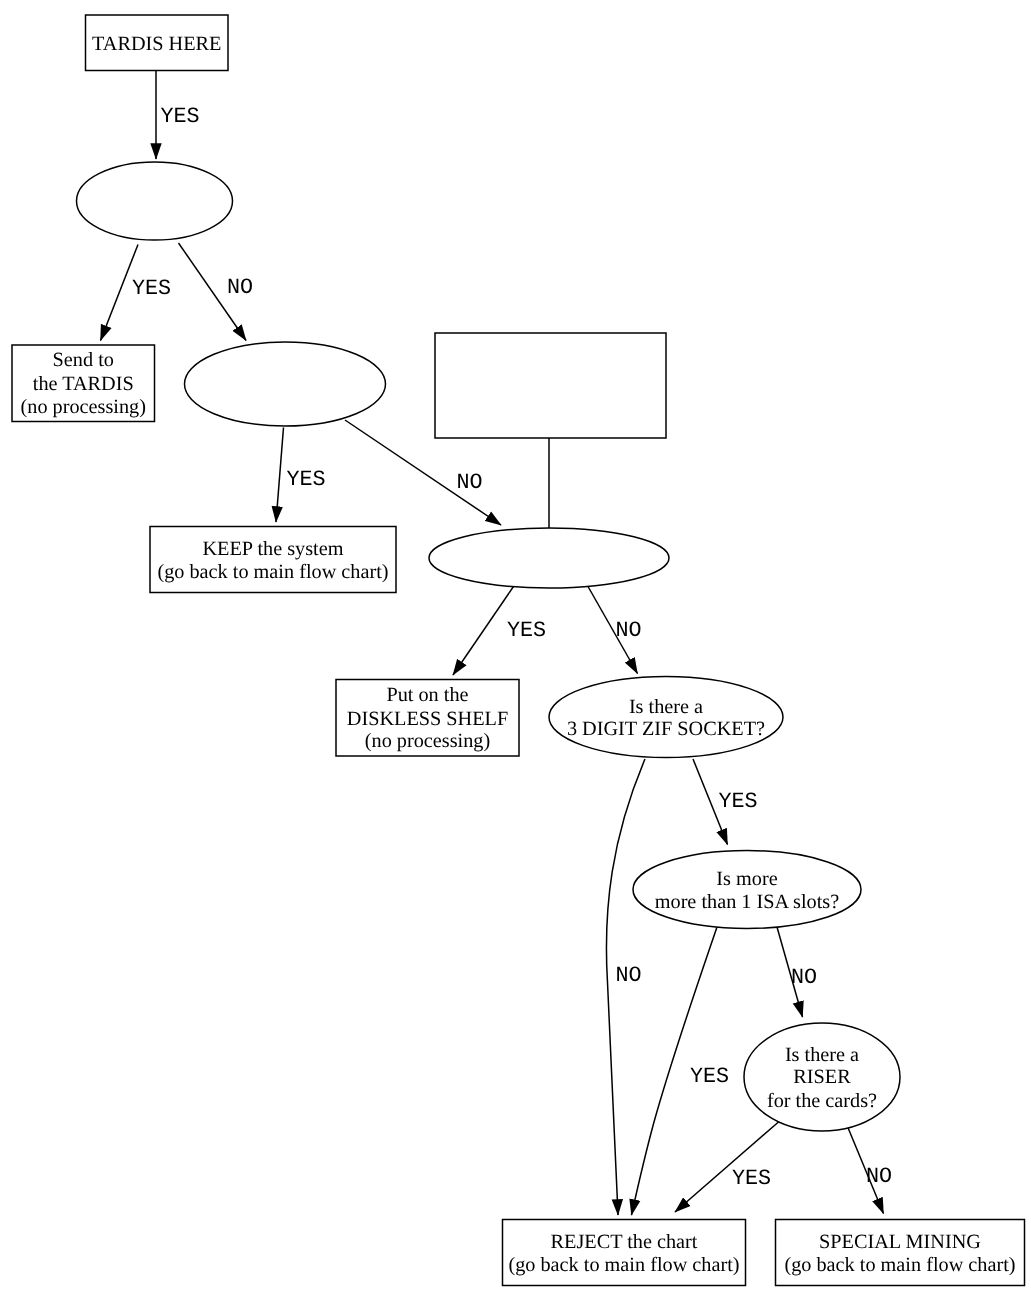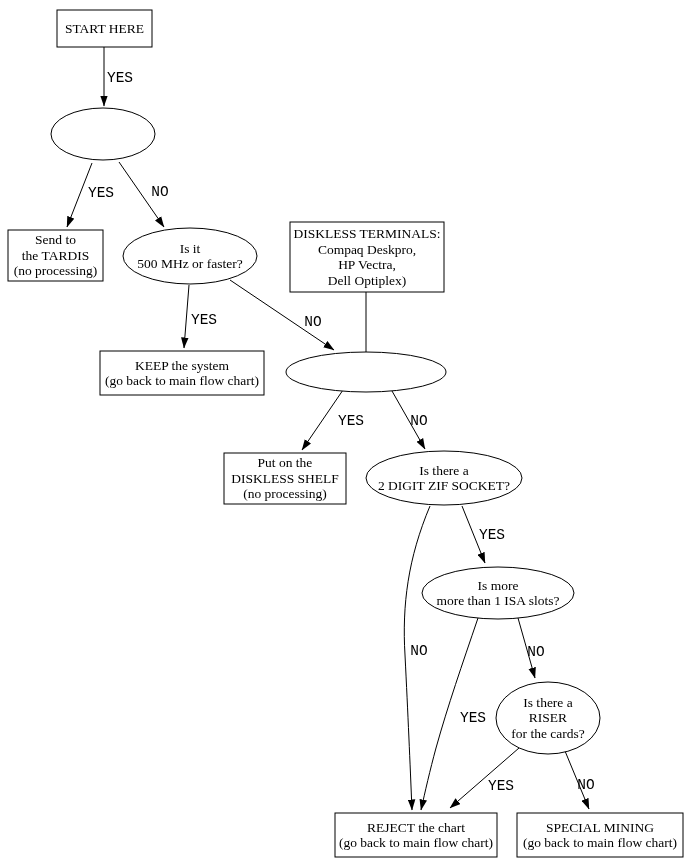--- a/index.html
+++ b/index.html
@@ -69,57 +69,47 @@
         <ellipse cx="444" cy="478" rx="78" ry="27"></ellipse>
         <ellipse cx="498" cy="593" rx="76" ry="26"></ellipse>
         <ellipse cx="548" cy="718" rx="52" ry="36"></ellipse>
         <rect x="335" y="813" width="162" height="44"></rect>
         <rect x="517" y="813" width="166" height="44"></rect>
       </g>
     </g>
   </svg>
 
   <div class="nlabel" style="left:57px;top:10px;width:95px;height:37px">
-    <span>START HERE</span>
+    <span>TARDIS HERE</span>
   </div>
 
 
   <div class="nlabel" style="left:8px;top:230px;width:95px;height:51px">
     <span>Send to</span>
     <span>the TARDIS</span>
     <span>(no processing)</span>
   </div>
 
-  <div class="nlabel" style="left:123px;top:228px;width:134px;height:56px">
-    <span>Is it</span>
-    <span>500 MHz or faster?</span>
-  </div>
 
-  <div class="nlabel" style="left:290px;top:222px;width:154px;height:70px">
-    <span>DISKLESS TERMINALS:</span>
-    <span>Compaq Deskpro,</span>
-    <span>HP Vectra,</span>
-    <span>Dell Optiplex)</span>
-  </div>
 
   <div class="nlabel" style="left:100px;top:351px;width:164px;height:44px">
     <span>KEEP the system</span>
     <span>(go back to main flow chart)</span>
   </div>
 
 
   <div class="nlabel" style="left:224px;top:453px;width:122px;height:51px">
     <span>Put on the</span>
     <span>DISKLESS SHELF</span>
     <span>(no processing)</span>
   </div>
 
   <div class="nlabel" style="left:366px;top:451px;width:156px;height:54px">
     <span>Is there a</span>
-    <span>2 DIGIT ZIF SOCKET?</span>
+    <span>3 DIGIT ZIF SOCKET?</span>
   </div>
 
   <div class="nlabel" style="left:422px;top:567px;width:152px;height:52px">
     <span>Is more</span>
     <span>more than 1 ISA slots?</span>
   </div>
 
   <div class="nlabel" style="left:494px;top:682px;width:108px;height:72px">
     <span>Is there a</span>
     <span>RISER</span>

